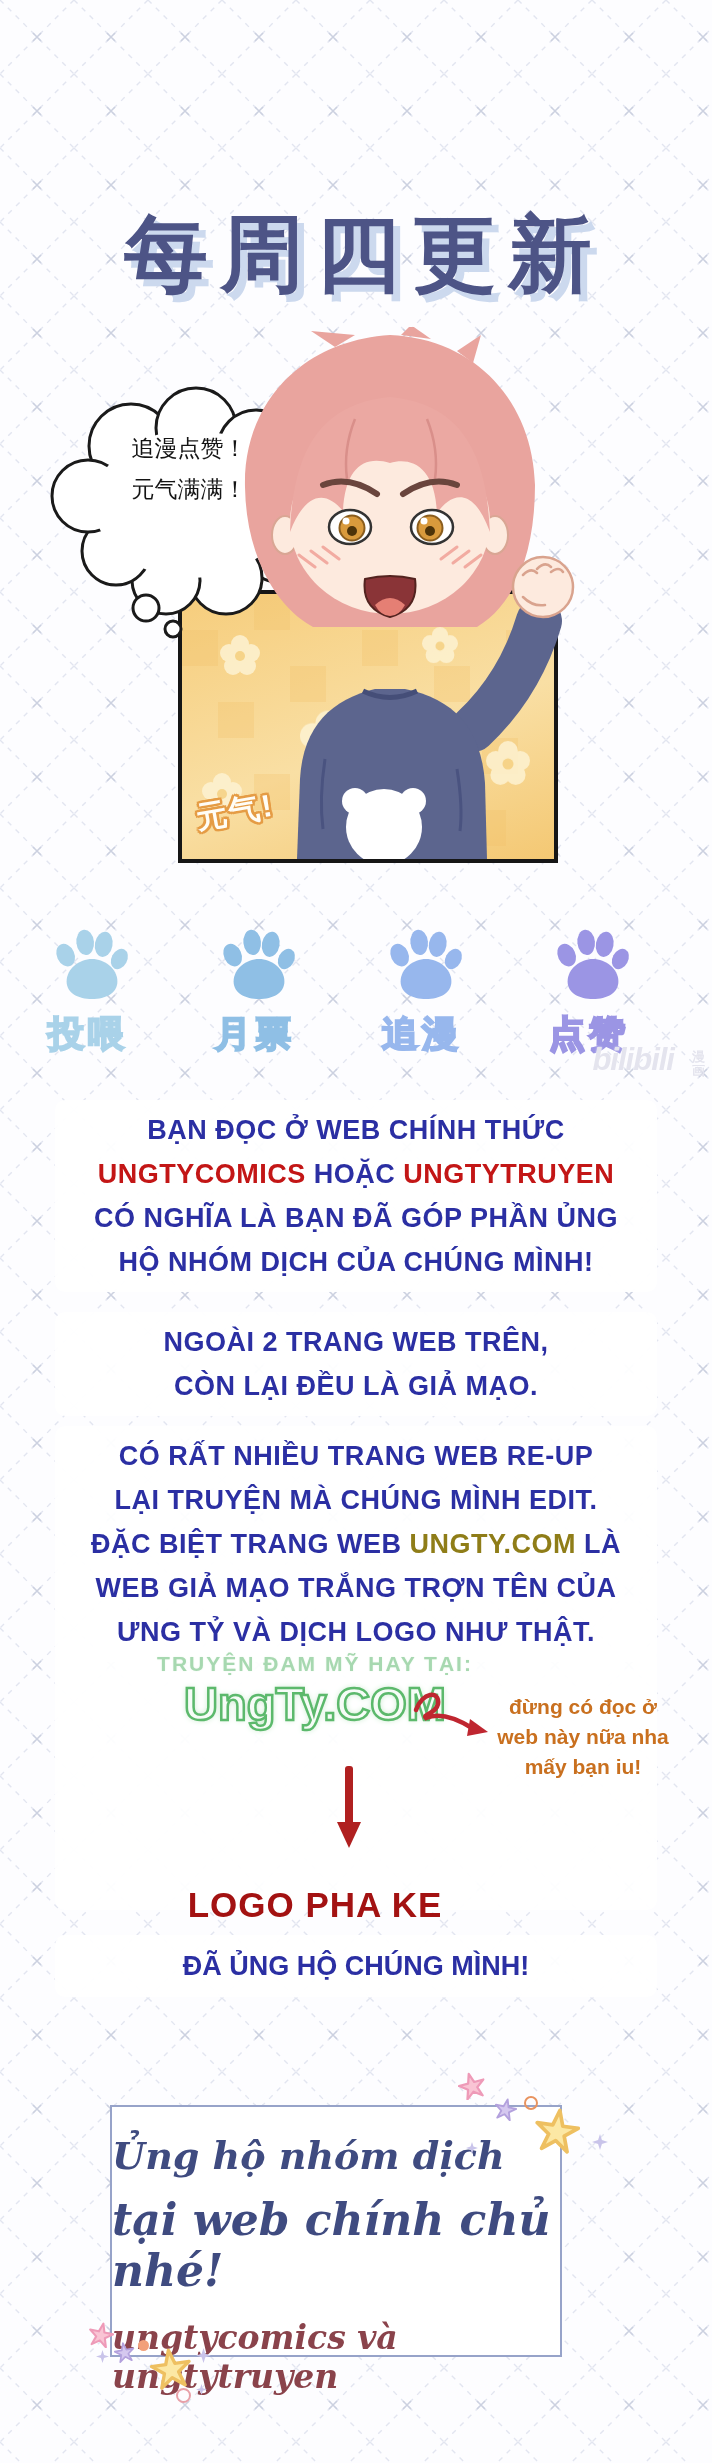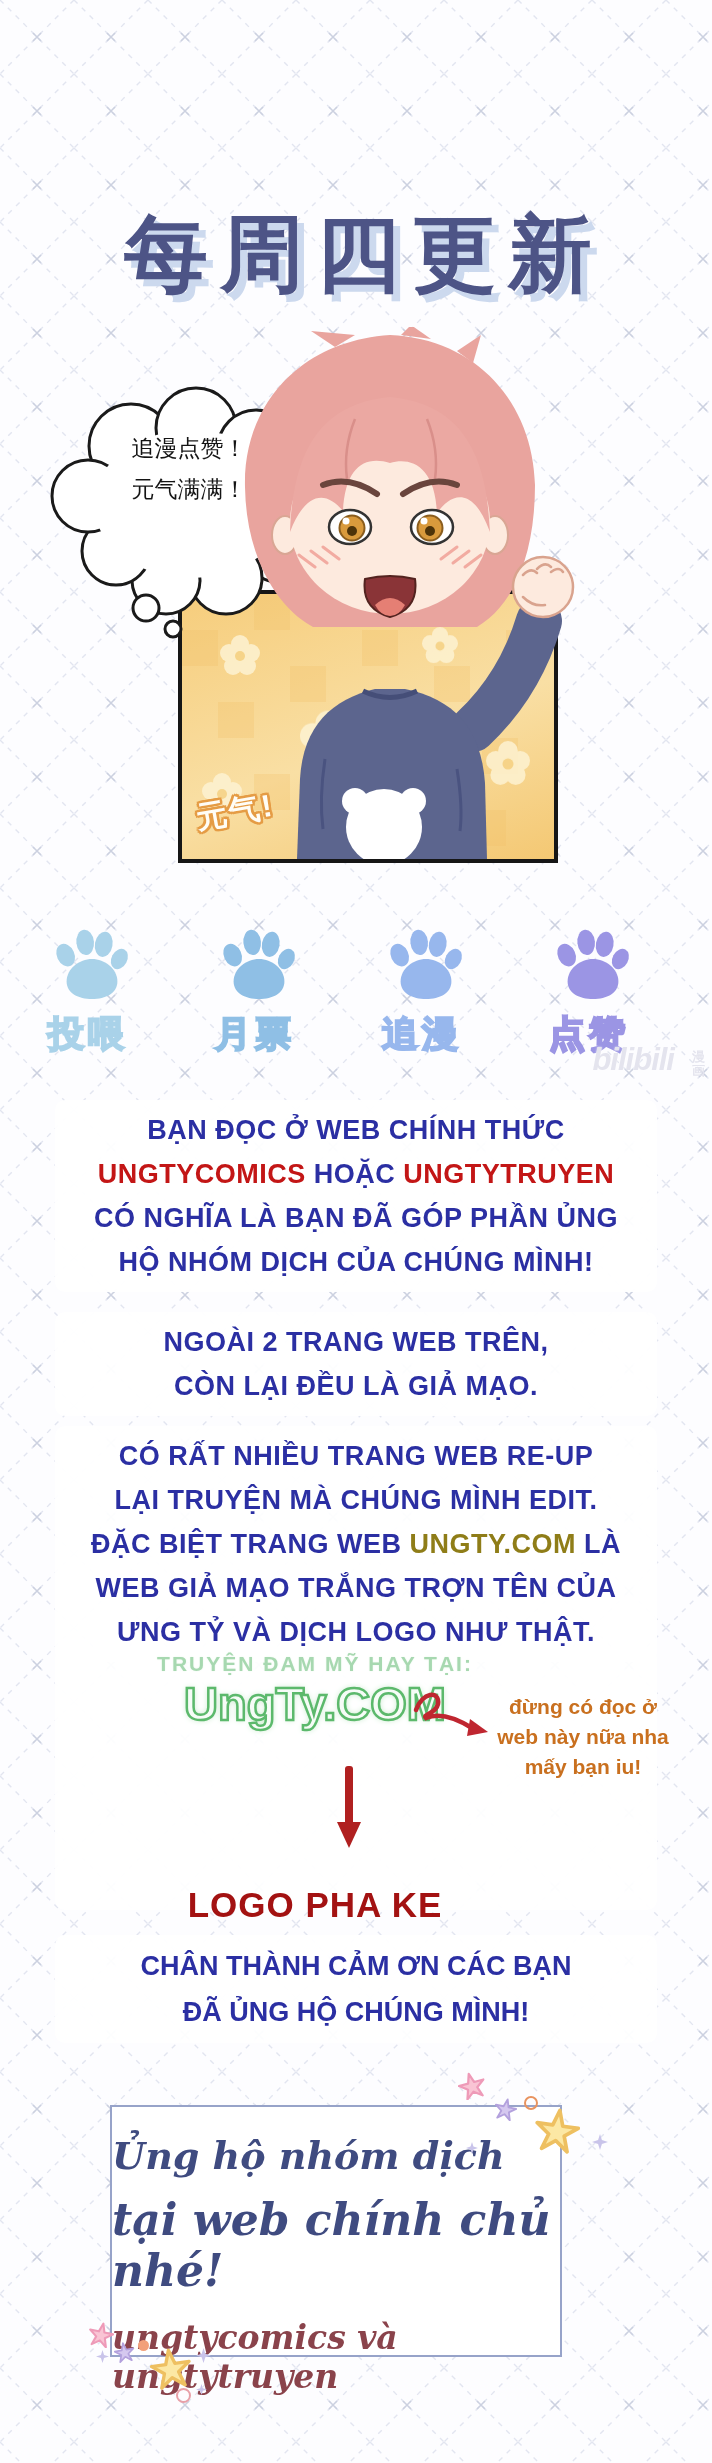--- a/index.html
+++ b/index.html
@@ -358,21 +358,20 @@
       <div>mấy bạn iu!</div>
     </div>
     <svg id="down-arrow" width="24" height="84" viewBox="0 0 24 84">
       <rect x="8" y="0" width="8" height="60" rx="3" fill="#b02020"></rect>
       <polygon points="0,56 24,56 12,82" fill="#b02020"></polygon>
     </svg>
     <div id="fake-label">LOGO PHA KE</div>
   </div>
 
   <div id="thanks" class="abs whitebg">
-    <div>CHÂN THÀNH CẢM ƠN CÁC BẠN</div>
     <div>ĐÃ ỦNG HỘ CHÚNG MÌNH!</div>
   </div>
 
   <div id="support-box" class="abs">
     <div id="sb-line1">Ủng hộ nhóm dịch</div>
     <div id="sb-line2">tại web chính chủ nhé!</div>
     <div id="sb-line3">ungtycomics và ungtytruyen</div>
   </div>
 
   <svg class="star" style="left:458px;top:2072px" width="28" height="28" viewBox="0 0 100 100">

